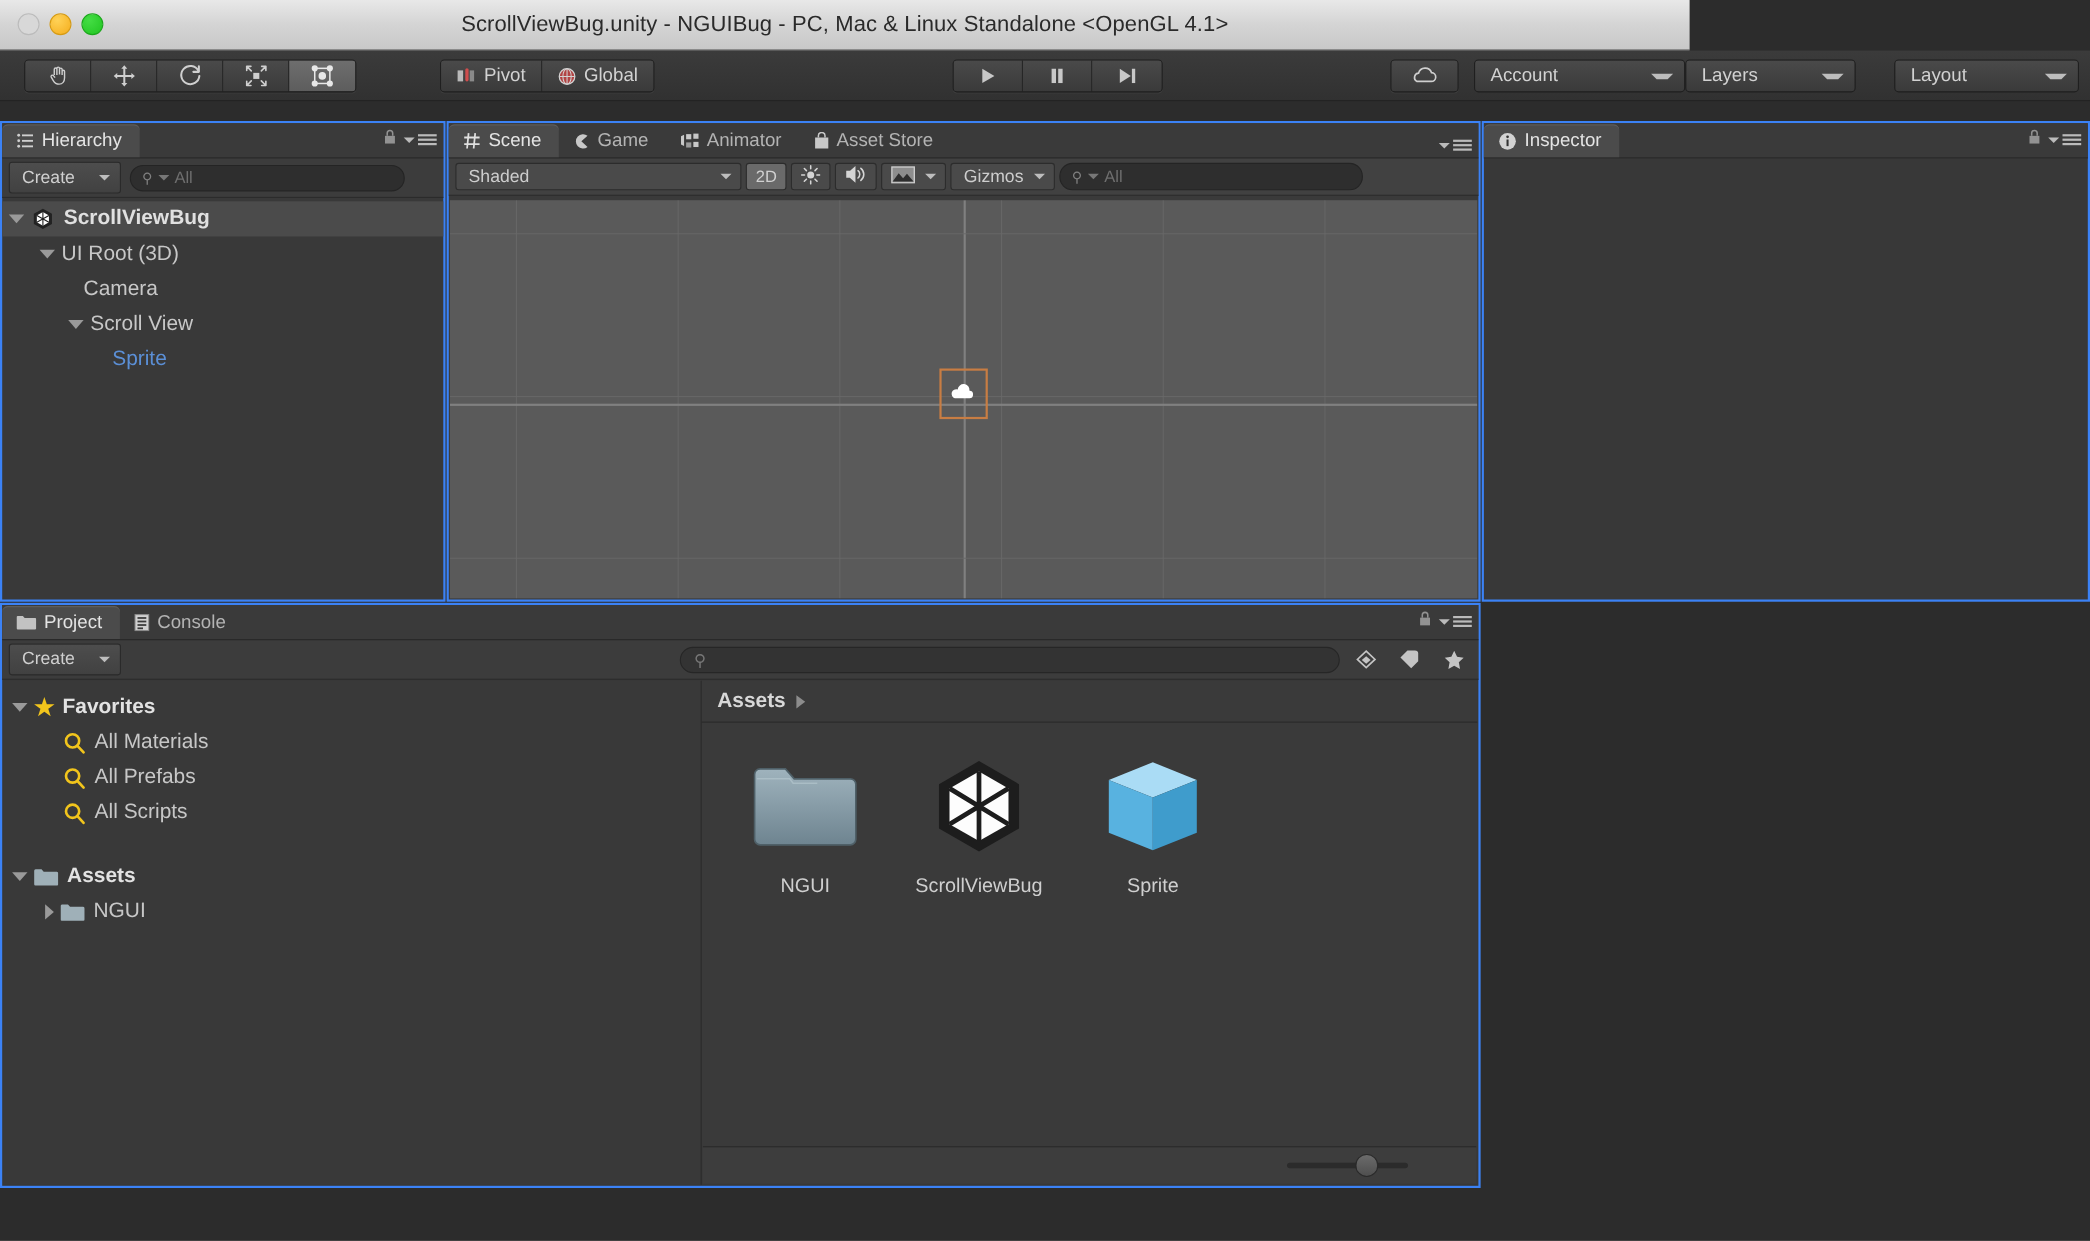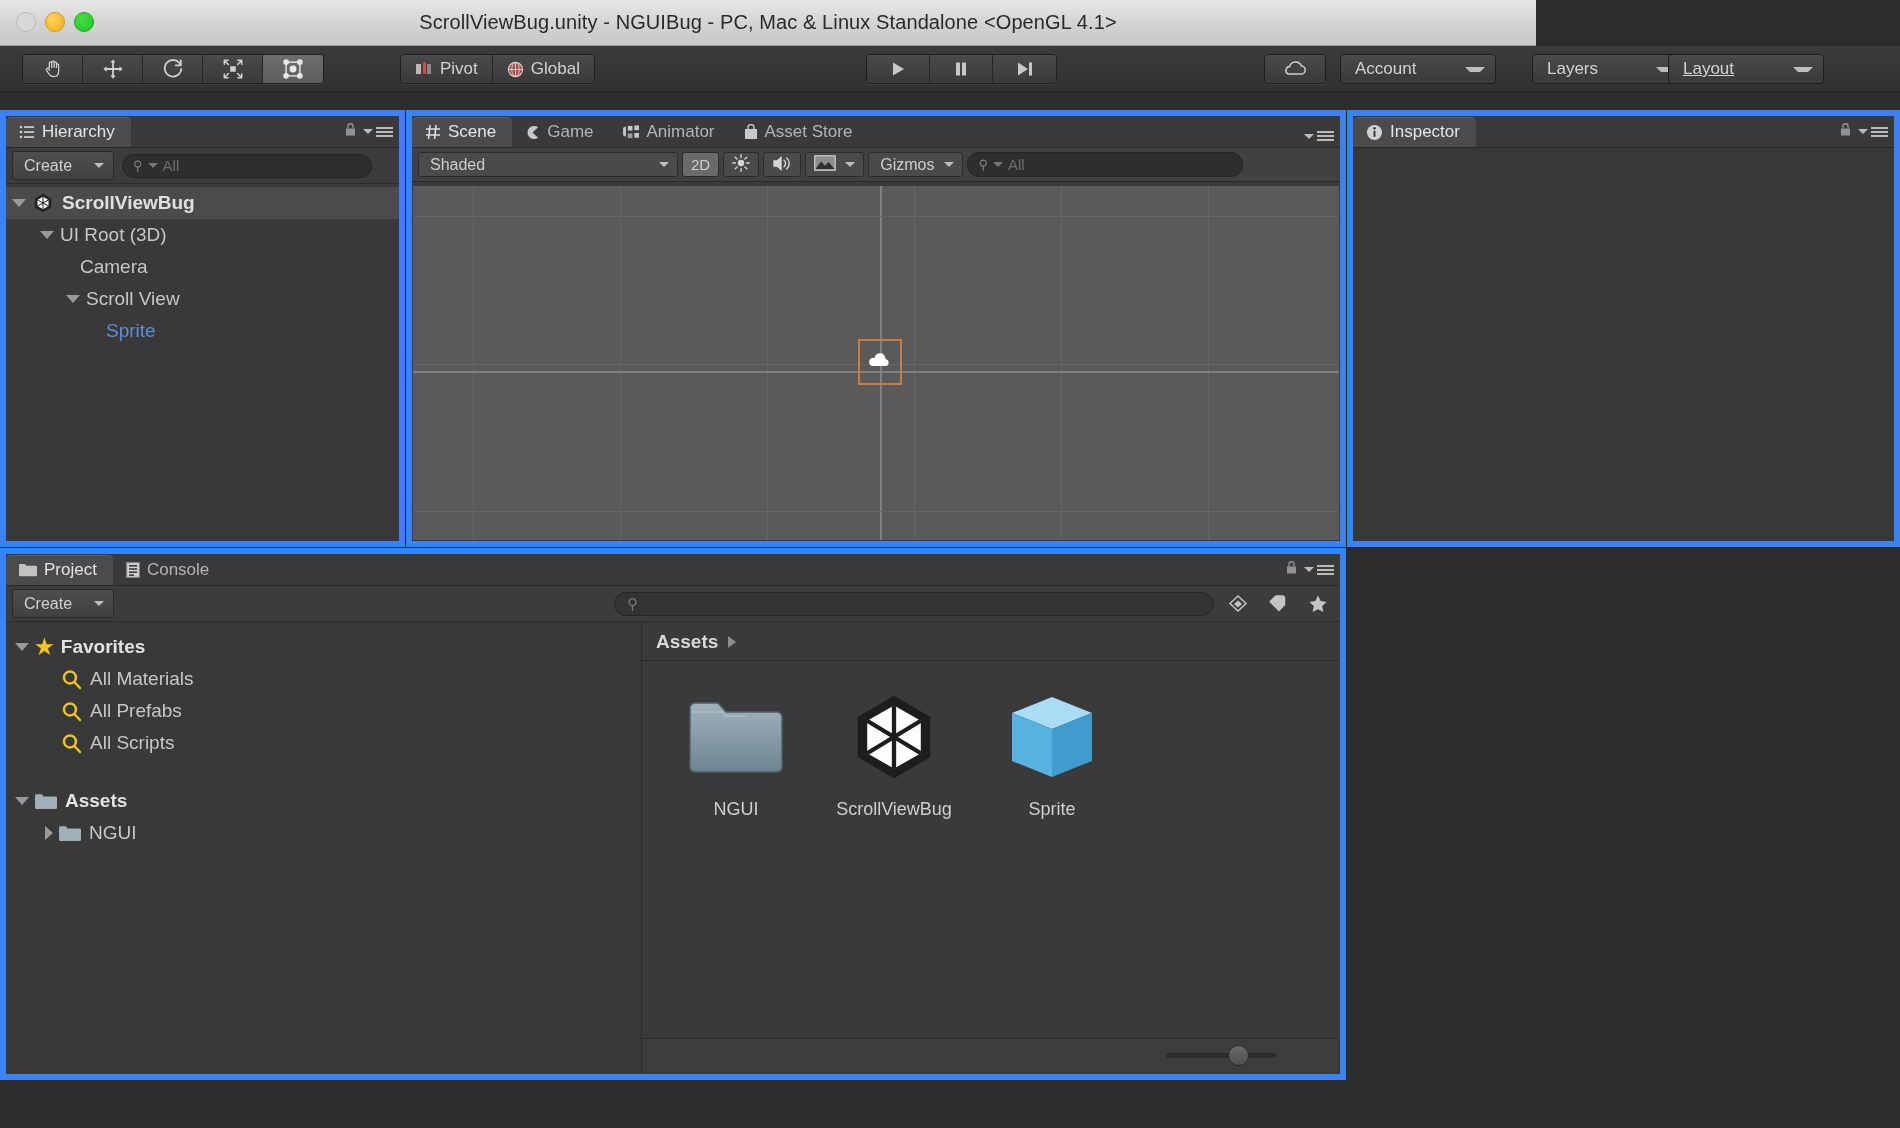--- a/index.html
+++ b/index.html
@@ -59,29 +59,29 @@
   .cloudbtn { left: 1264px; }
   .cloudbtn .tbtn { width: 60px; }
 
   .dropbtn {
     position: absolute; top: 8px; height: 30px; border: 1px solid #1f1f1f;
     border-radius: 4px; background: linear-gradient(to bottom, #4a4a4a, #3a3a3a);
     display: flex; align-items: center; color: #d2d2d2; font-size: 17px;
     padding: 0 10px 0 14px; cursor: default;
   }
   .dropbtn .caret { margin-left: auto; padding-left: 10px; }
-  .acct { left: 1340px; width: 156px; }
+  .acct { left: 1340px; width: 192px; }
   .layersbtn { left: 1532px; width: 155px; }
-  .layoutbtn { left: 1668px; width: 156px; text-decoration: underline; }
+  .layoutbtn { left: 1722px; width: 168px; }
 
   .caret { width: 0; height: 0; border-left: 5px solid transparent;
     border-right: 5px solid transparent; border-top: 5px solid #bdbdbd; }
 
   
-  .panel { position: absolute; background: #383838; border: 6px solid #3b82f6; }
+  .panel { position: absolute; background: #383838; border: 2px solid #3b82f6; }
   .tabrow { position: relative; height: 32px; background: #3a3a3a;
     border-bottom: 1px solid #282828; display: flex; align-items: flex-end; }
   .tab {
     display: flex; align-items: center; gap: 7px; height: 30px;
     padding: 0 16px 0 13px; font-size: 17px; color: #b4b4b4;
     background: transparent; cursor: default;
     border-top-left-radius: 5px; border-top-right-radius: 5px;
   }
   .tab.active { background: #4b4b4b; color: #e4e4e4;
     box-shadow: inset 0 1px 0 #5d5d5d; }

